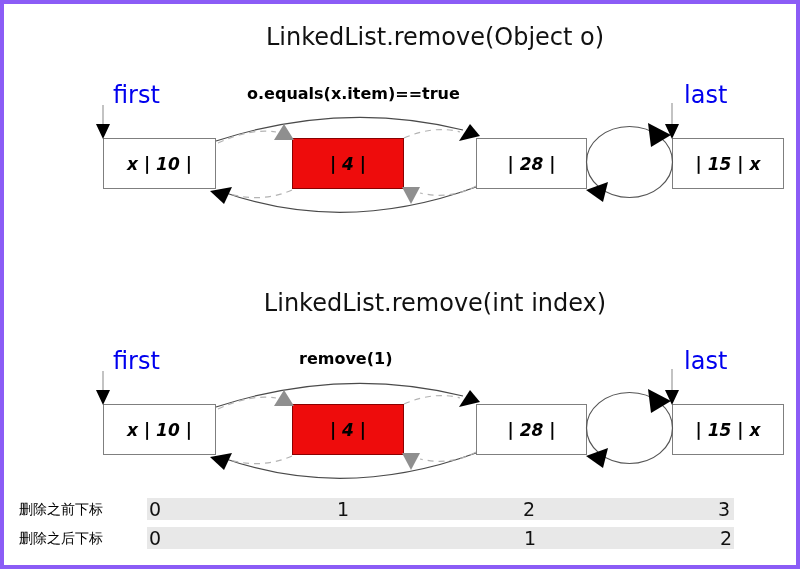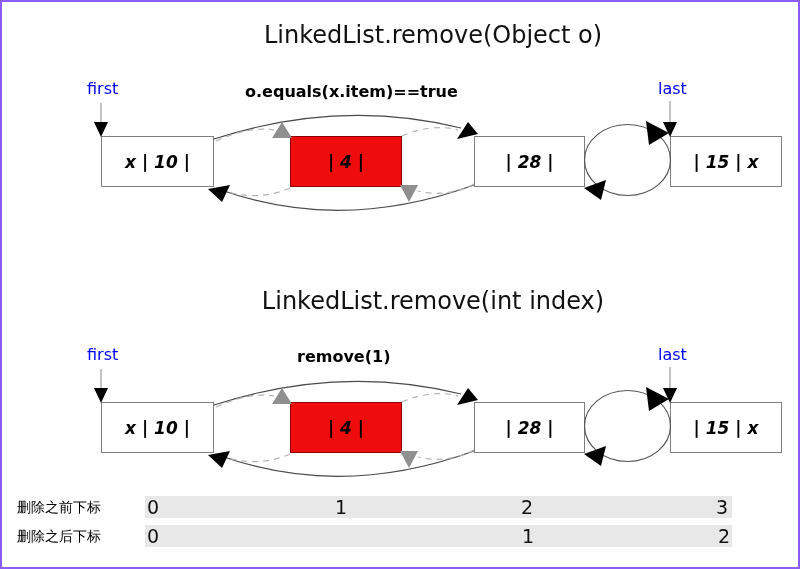--- a/index.html
+++ b/index.html
@@ -1,21 +1,21 @@
 <!DOCTYPE html>
 <html><head>
 <meta charset="utf-8">
 <style>
   html,body{margin:0;padding:0;background:#fff;}
   body{width:800px;height:569px;font-family:"DejaVu Sans","Liberation Sans",sans-serif;}
   .canvas{position:relative;width:800px;height:569px;box-sizing:border-box;
-          border:2px solid #8b5cf6;background:#fff;overflow:hidden;}
+          border:4px solid #8b5cf6;background:#fff;overflow:hidden;}
   .title{position:absolute;left:431px;transform:translateX(-50%);white-space:nowrap;
          font-size:24px;color:#111;}
-  .ptr-label{position:absolute;font-size:16px;color:#0000ee;white-space:nowrap;}
+  .ptr-label{position:absolute;font-size:24px;color:#0000ee;white-space:nowrap;margin-left:24px;}
   .annotation{position:absolute;font-size:16px;font-weight:bold;color:#000000;white-space:nowrap;}
   .node{position:absolute;height:51px;box-sizing:border-box;border:1px solid #7f7f7f;
         background:#fff;display:flex;align-items:center;justify-content:center;
         font-size:17px;font-weight:bold;font-style:italic;color:#000;white-space:pre;}
   .node.hl{background:#ee0c0c;border-color:#8b0000;}
   svg.overlay{position:absolute;left:0;top:0;pointer-events:none;}
   .idx-label{position:absolute;left:15px;height:22px;line-height:22px;
              font-size:14px;color:#000;white-space:nowrap;}
   .idx-band{position:absolute;left:143px;width:587px;height:22px;background:#e8e8e8;}
   .idx-val{position:absolute;top:0;height:22px;line-height:22px;font-size:19px;color:#111;}

